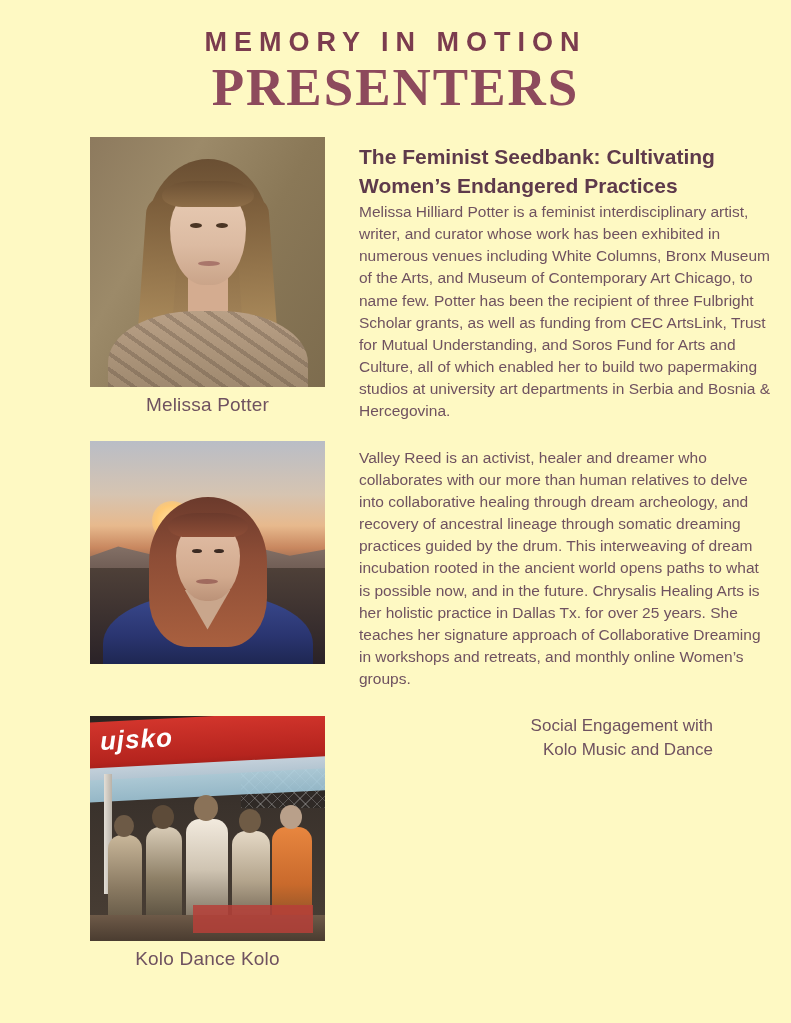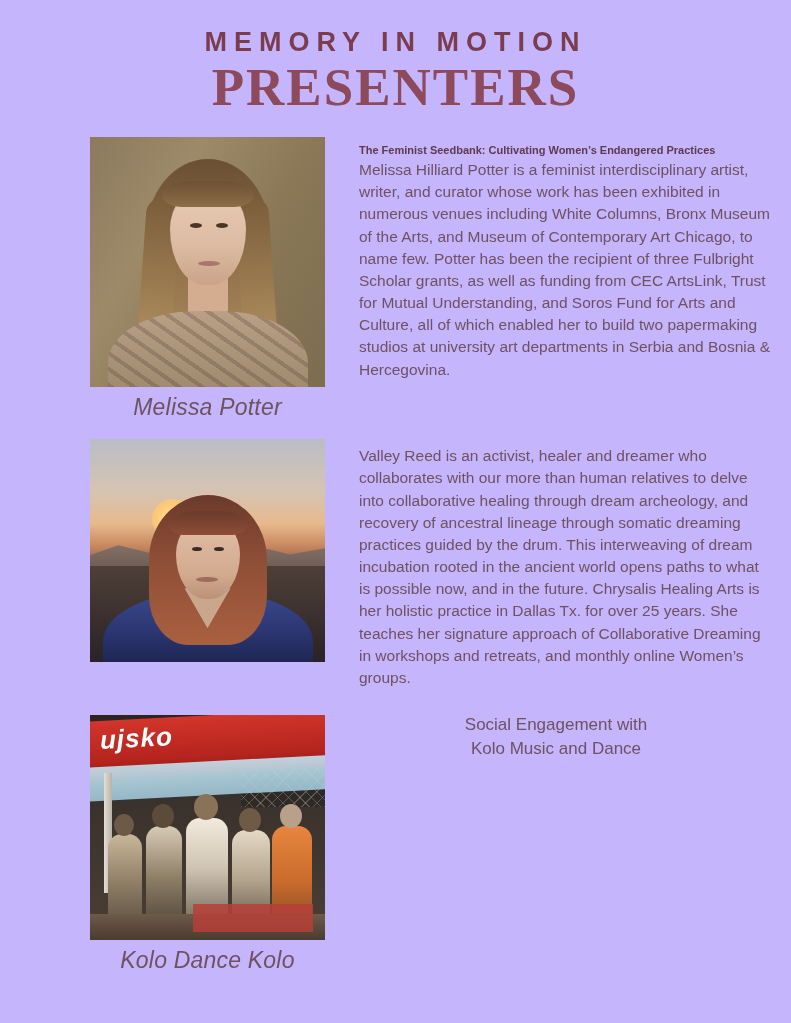--- a/index.html
+++ b/index.html
@@ -12,21 +12,21 @@
     background: #fdf9f8;
     font-family: "Liberation Sans", sans-serif;
     color: #6b4a57;
     overflow: hidden;
     position: relative;
   }
   .page {
     width: 791px;
     height: 1023px;
     position: relative;
-    background: #c4b5fd;
+    background: #fef9c3;
   }
 
   
   .header {
     text-align: center;
     padding-top: 28px;
   }
   .kicker {
     font-family: "Liberation Sans", sans-serif;
     font-size: 27px;
@@ -70,35 +70,34 @@
     overflow: hidden;
     position: relative;
     background: #9a8a78;
   }
   .photo.tall  { height: 250px; }
   .photo.mid   { height: 223px; }
   .photo.wide  { width: 235px; height: 225px; }
 
   .caption {
     text-align: center;
-    font-size: 23px;
+    font-size: 19px;
     color: #6f5260;
     padding-top: 7px;
     letter-spacing: 0.2px;
-    font-style: italic;
   }
 
   .text-col {
     flex: 1 1 auto;
     padding-left: 34px;
     padding-right: 18px;
     padding-top: 6px;
   }
   .bio-title {
-    font-size: 11px;
+    font-size: 21px;
     font-weight: bold;
     color: #5e3a4b;
     line-height: 1.35;
     margin-bottom: 1px;
   }
   .bio-body {
     font-size: 15.5px;
     line-height: 1.43;
     color: #6f5260;
   }
@@ -422,21 +421,21 @@
 
           <div class="figure" style="left:182px;width:40px;height:104px;background:linear-gradient(180deg,#e8863f 0%,#c96a2c 55%,#7a4a26 100%);"></div>
           <div class="head" style="left:190px;bottom:112px;width:22px;height:24px;background:#b9a08a;"></div>
 
           <div class="table"></div>
           <div class="tablecloth"></div>
         </div>
         <div class="caption">Kolo Dance Kolo</div>
       </div>
       <div class="text-col">
-        <div class="note" style="margin-left:40px;margin-top:-8px;">
+        <div class="note" style="margin-left:40px;margin-top:-8px;text-align:right;">
           <div>Social Engagement with</div>
           <div>Kolo Music and Dance</div>
         </div>
       </div>
     </div>
 
   </div>
 </div>
 
 </body></html>

